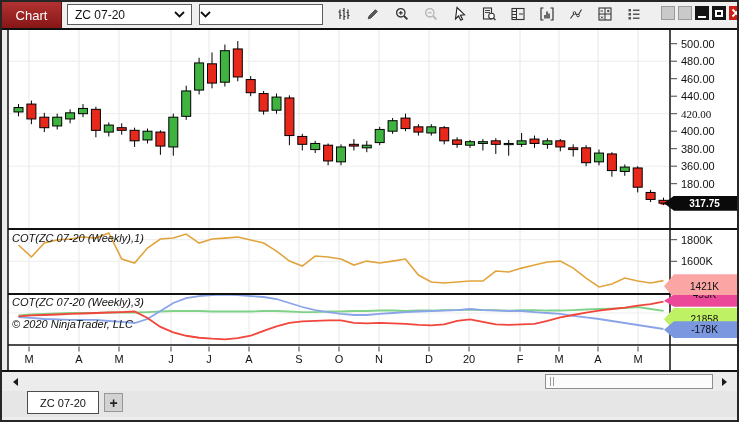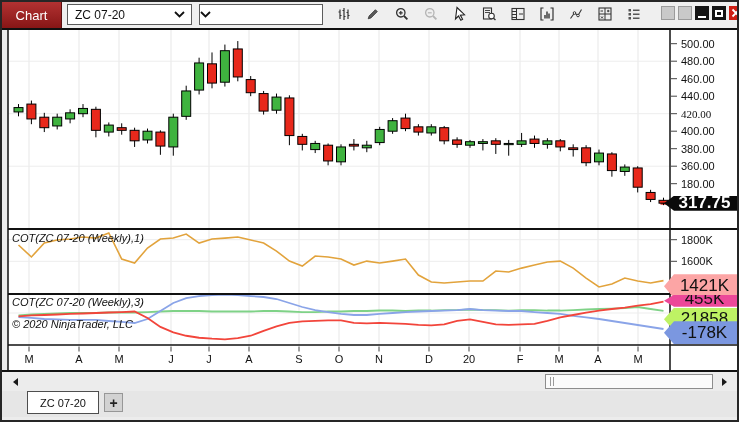--- a/index.html
+++ b/index.html
@@ -24,21 +24,21 @@
   .wbtn.dark{background:#141414;}
   .wbtn.close{background:#cf1f14;}
   .mini{width:8px;height:2px;background:#fff;margin-top:8px;}
   .maxi{width:8px;height:7px;border:2px solid #fff;box-sizing:border-box;}
   
   #plot{position:absolute;left:0;top:0;z-index:1;pointer-events:none;}
   #overlay{position:absolute;left:0;top:0;width:739px;height:422px;z-index:2;pointer-events:none;}
   .ylab{position:absolute;left:681px;font-size:11px;color:#111;white-space:nowrap;}
   .xlab{position:absolute;top:353px;font-size:11px;color:#111;transform:translateX(-50%);}
   .plab{position:absolute;font-size:11px;color:#111;white-space:nowrap;font-style:italic;}
-  .mk{position:absolute;left:664px;width:73px;font-size:17px;color:#111;
+  .mk{position:absolute;left:664px;width:73px;font-size:10px;color:#111;
       display:flex;align-items:center;justify-content:center;padding-left:8px;box-sizing:border-box;
       clip-path:polygon(0 50%,10px 0,100% 0,100% 100%,10px 100%);}
   .mk.clip{overflow:hidden;align-items:flex-start;}
   .mk.clip span{display:block;margin-top:-6px;}
   
   .hit{position:absolute;background:transparent;z-index:3;}
   
   .scrollrow{position:absolute;left:2px;top:373px;width:735px;height:18px;background:#ececec;z-index:5;}
   .sbtn{position:absolute;width:15px;height:15px;top:374px;display:flex;align-items:center;justify-content:center;z-index:6;}
   .tri-l{width:0;height:0;border-top:4px solid transparent;border-bottom:4px solid transparent;border-right:5px solid #1a1a1a;}
@@ -482,21 +482,21 @@
       </div>
       <div class="mk" style="top: 274.132px; height: 24px; background: #fca5a5; color: rgb(17, 17, 17); align-items: center;">
         <span>1421K</span>
       </div>
       <div class="mk clip" style="top: 294.8px; height: 12px; background: #ec4899; color: rgb(17, 17, 17);">
         <span>455K</span>
       </div>
       <div class="mk" style="top: 307.8px; height: 23px; background: #bef264; color: rgb(17, 17, 17);">
         <span>21858</span>
       </div>
-      <div class="mk" style="top: 321.2px; height: 23px; background: rgb(123, 151, 224); color: rgb(17, 17, 17);">
+      <div class="mk" style="top: 321.2px; height: 17px; background: rgb(123, 151, 224); color: rgb(17, 17, 17);">
         <span>-178K</span>
       </div>
     </div>
 
   <div class="hit" style="left:8px;top:30px;width:662px;height:315px;"></div>
   <div class="hit" style="left:670px;top:30px;width:67px;height:341px;"></div>
   <div class="hit" style="left:8px;top:346px;width:662px;height:25px;"></div>
 
   <div class="scrollrow"></div>
   <div class="sbtn" style="left:8px;">

